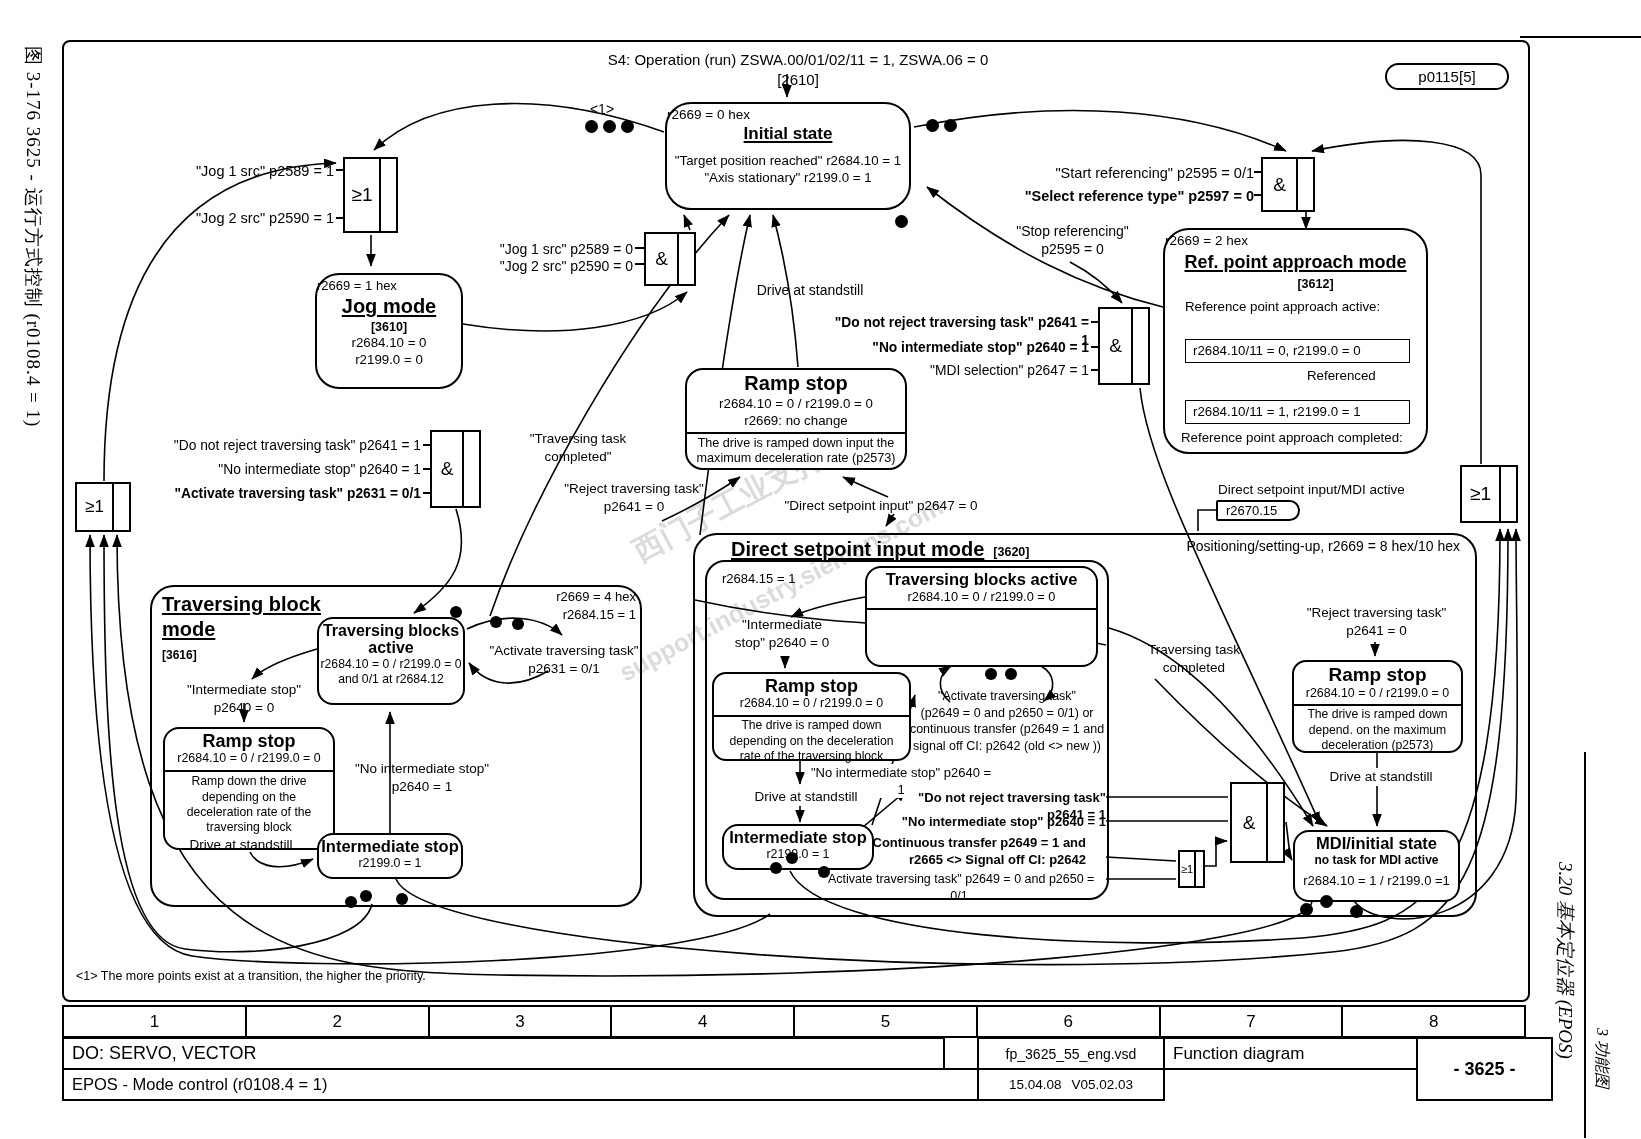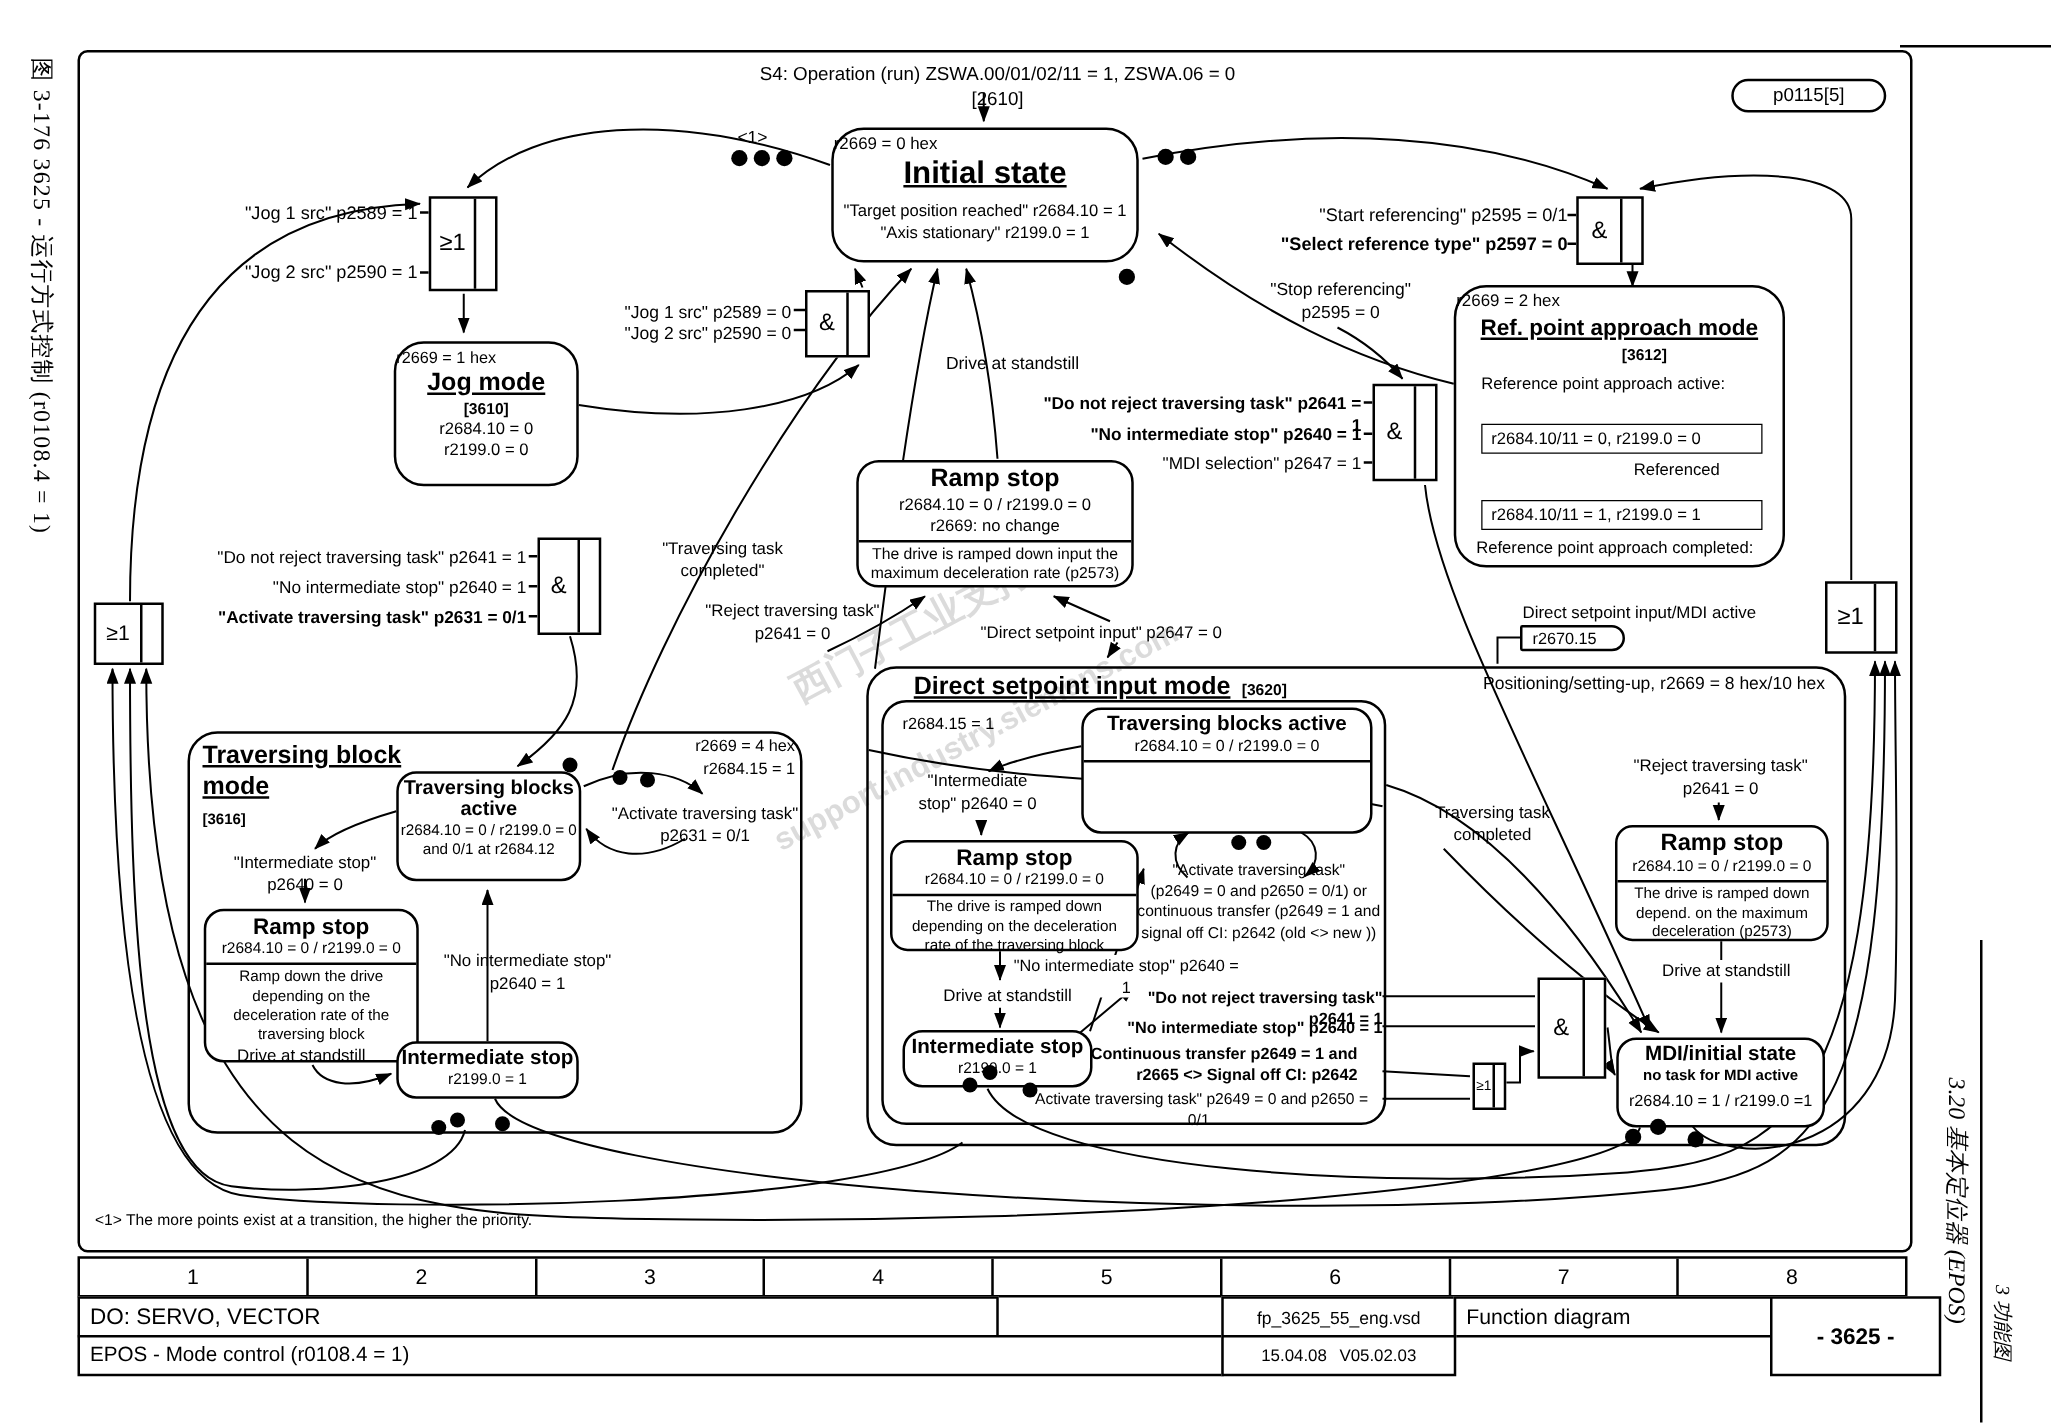--- a/index.html
+++ b/index.html
@@ -121,21 +121,21 @@
         <path d="M423,493 L430,493"></path>
     </g>
   </svg>
 
   <div class="lbl" style="left:598px;top:50px;width:400px;font-size:15px;">S4: Operation (run) ZSWA.00/01/02/11 = 1, ZSWA.06 = 0 [2610]</div>
   <div class="lbl" style="left:585px;top:100px;width:34px;font-size:14px;">&lt;1&gt;</div>
   <div class="pill" style="left:1385px;top:63px;width:124px;height:27px;border-radius:14px;font-size:15px;line-height:24px;">p0115[5]</div>
 
   <div class="node" style="left:665px;top:102px;width:246px;height:108px;border-radius:26px;">
     <div class="nr">r2669 = 0 hex</div>
-    <div class="nt u" style="font-size:25px;">Initial state</div>
+    <div class="nt u" style="font-size:17px;">Initial state</div>
     <div class="nl ml" style="margin-top:8px;">"Target position reached" r2684.10 = 1
 "Axis stationary" r2199.0 = 1</div>
   </div>
 
   <div class="gate" style="left:343px;top:157px;width:55px;height:76px;">
     <div class="gs">≥1</div>
       <div class="go"></div>
   </div>
   <div class="lbl r" style="left:118px;top:162px;width:216px;font-size:14.5px;">"Jog 1 src" p2589 = 1</div>
   <div class="lbl r" style="left:118px;top:209px;width:216px;font-size:14.5px;">"Jog 2 src" p2590 = 1</div>
@@ -356,21 +356,21 @@
     <div style="flex:1;border-right:2px solid #000;display:flex;align-items:center;justify-content:center;font-size:17px;">1</div>
     <div style="flex:1;border-right:2px solid #000;display:flex;align-items:center;justify-content:center;font-size:17px;">2</div>
     <div style="flex:1;border-right:2px solid #000;display:flex;align-items:center;justify-content:center;font-size:17px;">3</div>
     <div style="flex:1;border-right:2px solid #000;display:flex;align-items:center;justify-content:center;font-size:17px;">4</div>
     <div style="flex:1;border-right:2px solid #000;display:flex;align-items:center;justify-content:center;font-size:17px;">5</div>
     <div style="flex:1;border-right:2px solid #000;display:flex;align-items:center;justify-content:center;font-size:17px;">6</div>
     <div style="flex:1;border-right:2px solid #000;display:flex;align-items:center;justify-content:center;font-size:17px;">7</div>
     <div style="flex:1;display:flex;align-items:center;justify-content:center;font-size:17px;">8</div>
   </div>
 
-  <div class="cell" style="left:62px;top:1037px;width:737px;height:33px;font-size:18px;padding-left:8px;">DO: SERVO, VECTOR</div>
+  <div class="cell" style="left:62px;top:1037px;width:883px;height:33px;font-size:18px;padding-left:8px;">DO: SERVO, VECTOR</div>
   <div class="cell cc" style="left:977px;top:1037px;width:188px;height:33px;font-size:14px;">fp_3625_55_eng.vsd</div>
   <div class="cell" style="left:1163px;top:1037px;width:255px;height:33px;font-size:17px;padding-left:8px;">Function diagram</div>
   <div class="cell cc b" style="left:1416px;top:1037px;width:137px;height:64px;font-size:18px;">- 3625 -</div>
   <div class="cell" style="left:62px;top:1068px;width:917px;height:33px;font-size:16.5px;padding-left:8px;">EPOS - Mode control (r0108.4 = 1)</div>
   <div class="cell cc" style="left:977px;top:1068px;width:188px;height:33px;font-size:13.5px;gap:10px;">
     <span>15.04.08</span>
     <span>V05.02.03</span>
   </div>
 
 </div>

